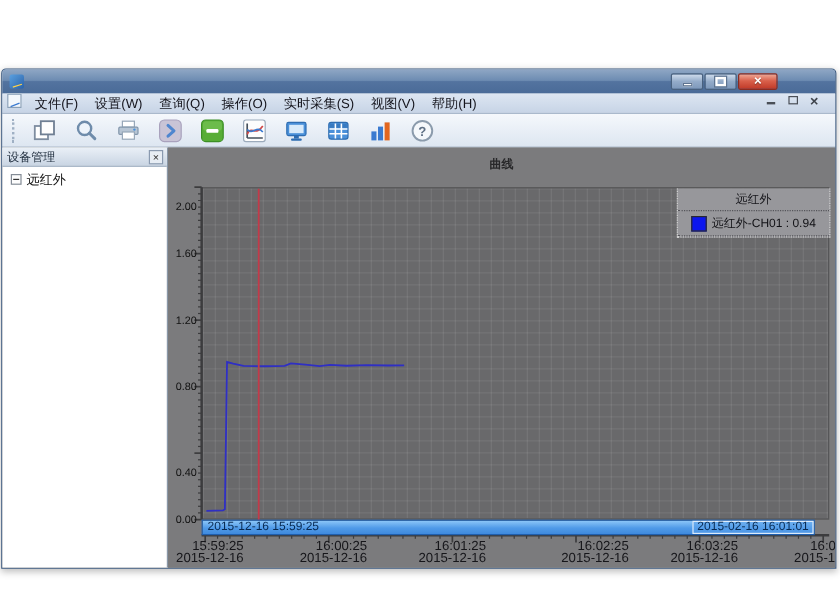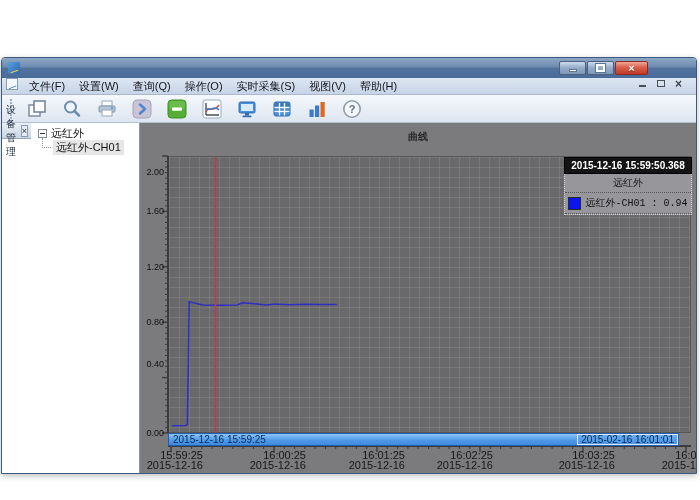--- a/index.html
+++ b/index.html
@@ -55,21 +55,21 @@
   .grip { width:3px; height:20px; border-left:2px dotted #9fb0c4; margin-right:2px; }
   .tool-btn { width:26px; height:24px; display:flex; align-items:center; justify-content:center;
     border:1px solid transparent; border-radius:3px; background:transparent; cursor:default; }
   .tool-btn svg { display:block; }
 
   
   .content { flex:1; display:flex; min-height:0; background:#7b7b7d; }
 
   
   .tree-panel { width:138px; flex:0 0 138px; background:#ffffff; border-right:1px solid #8a98a8;
-    display:flex; flex-direction:row; }
+    display:flex; flex-direction:column; }
   .tree-header { height:16px; flex:0 0 16px; display:flex; align-items:center;
     background:linear-gradient(#eaf0f7,#c9d5e3); border-bottom:1px solid #97a8bc;
     font-size:10px; color:#1c2a3a; padding:0 3px 0 4px; }
   .tree-close { margin-left:auto; width:12px; height:12px; border:1px solid #8a9ab0;
     background:#e7edf4; font-size:9px; line-height:10px; text-align:center; color:#333; cursor:default; }
   .tree-body { padding:3px 2px; font-size:11px; color:#141414; }
   .tree-row { display:flex; align-items:center; height:14px; cursor:default; }
   .expander { width:9px; height:9px; border:1px solid #848c96; background:#fdfdfd;
     position:relative; margin:0 4px 0 5px; flex:0 0 9px; }
   .expander::after { content:""; position:absolute; left:1px; top:3px; width:5px; height:1px; background:#333; }
@@ -102,21 +102,21 @@
   
   .tooltip { position:absolute; right:4px; top:34px; width:128px; font-size:10px; }
   .tooltip-header { background:#141414; border:1px solid #000; color:#fff; font-weight:bold;
     text-align:center; padding:2px 1px; }
   .tooltip-body { background:#97979b; border:1px dotted #cfcfcf; border-top:none; }
   .tooltip-group { text-align:center; color:#15151a; padding:2px 0;
     border-bottom:1px dotted #55555a; }
   .tooltip-series { display:flex; align-items:center; justify-content:center; gap:4px;
     padding:3px 0; border-bottom:1px dotted #55555a; }
   .swatch { width:13px; height:13px; border:1px solid #2a2a2e; }
-  .tooltip-series-label { color:#121216;font-family:Liberation Mono, monospace; }
+  .tooltip-series-label { color:#121216; }
 </style>
 </head>
 <body>
 
 <div class="stage">
   <div class="app-window">
 
     <div class="titlebar">
       <span class="app-icon"></span>
       <div class="win-controls">
@@ -236,24 +236,20 @@
 
       <div class="tree-panel">
         <div class="tree-header">
           <span>设备管理</span>
           <span class="tree-close">×</span>
         </div>
         <div class="tree-body">
             <div class="tree-row">
               <span class="expander"></span>
               <span class="tree-label">远红外</span>
-            </div>
-            <div class="tree-row">
-              <span class="connector"></span>
-              <span class="tree-label selected">远红外-CH01</span>
             </div>
           </div>
       </div>
 
       <div class="chart-panel">
         <div class="chart-title">曲线</div>
 
         <div class="plot">
           <svg id="plot-svg" width="523" height="277">
               <polyline points="3.0,268.7 16.7,268.4 18.4,267.3 19.3,207.8 20.2,144.7 25.3,146.1 33.9,147.9 51.1,148.2 68.2,147.9 73.4,145.8 85.4,146.8 97.4,148.1 106.0,147.1 119.7,147.8 136.9,147.2 154.1,147.6 167.8,147.5" fill="none" stroke="#2f2fc4" stroke-width="1.5"></polyline>
@@ -362,60 +358,59 @@
             <line x1="484.2" y1="323" x2="484.2" y2="326" stroke="#3c3c3e" stroke-width="1"></line>
             <line x1="494.5" y1="323" x2="494.5" y2="326" stroke="#3c3c3e" stroke-width="1"></line>
             <line x1="504.79999999999995" y1="323" x2="504.79999999999995" y2="326" stroke="#3c3c3e" stroke-width="1"></line>
             <line x1="515.0999999999999" y1="323" x2="515.0999999999999" y2="326" stroke="#3c3c3e" stroke-width="1"></line>
             <line x1="525.4" y1="323" x2="525.4" y2="326" stroke="#3c3c3e" stroke-width="1"></line>
             <line x1="535.7" y1="323" x2="535.7" y2="326" stroke="#3c3c3e" stroke-width="1"></line>
             <line x1="546" y1="323" x2="546" y2="329" stroke="#3c3c3e" stroke-width="1.4"></line>
           </svg>
         <div id="ylabels">
             <div class="ylabel" style="top: 305px;">0.00</div>
-            <div class="ylabel" style="top: 236px;">0.40</div>
+            <div class="ylabel" style="top: 266px;">0.40</div>
             <div class="ylabel" style="top: 194.2px;">0.80</div>
             <div class="ylabel" style="top: 138.8px;">1.20</div>
             <div class="ylabel" style="top: 83.4px;">1.60</div>
             <div class="ylabel" style="top: 44px;">2.00</div>
           </div>
         <div id="xlabels">
             <div class="xlabel" style="left: 31px;">
               <div>15:59:25</div>
               <div>2015-12-16</div>
             </div>
             <div class="xlabel" style="left: 134px;">
               <div>16:00:25</div>
               <div>2015-12-16</div>
             </div>
             <div class="xlabel" style="left: 233px;">
               <div>16:01:25</div>
               <div>2015-12-16</div>
             </div>
-            <div class="xlabel" style="left: 321px;">
+            <div class="xlabel" style="left: 352px;">
               <div>16:02:25</div>
               <div>2015-12-16</div>
             </div>
             <div class="xlabel" style="left: 443px;">
               <div>16:03:25</div>
               <div>2015-12-16</div>
             </div>
             <div class="xlabel" style="left: 546px;">
               <div>16:04:25</div>
               <div>2015-12-16</div>
             </div>
           </div>
 
         <div class="range-bar">
           <span class="range-start">2015-12-16 15:59:25</span>
           <span class="range-end">2015-02-16 16:01:01</span>
         </div>
 
         <div class="tooltip">
-          <div class="tooltip-header">2015-12-16 15:59:50.368</div>
           <div class="tooltip-body">
             <div class="tooltip-group">远红外</div>
             <div class="tooltip-series">
               <span class="swatch" id="tooltip-swatch" style="background: rgb(11, 22, 238);"></span>
               <span class="tooltip-series-label">远红外-CH01 : 0.94</span>
             </div>
           </div>
         </div>
 
       </div>

